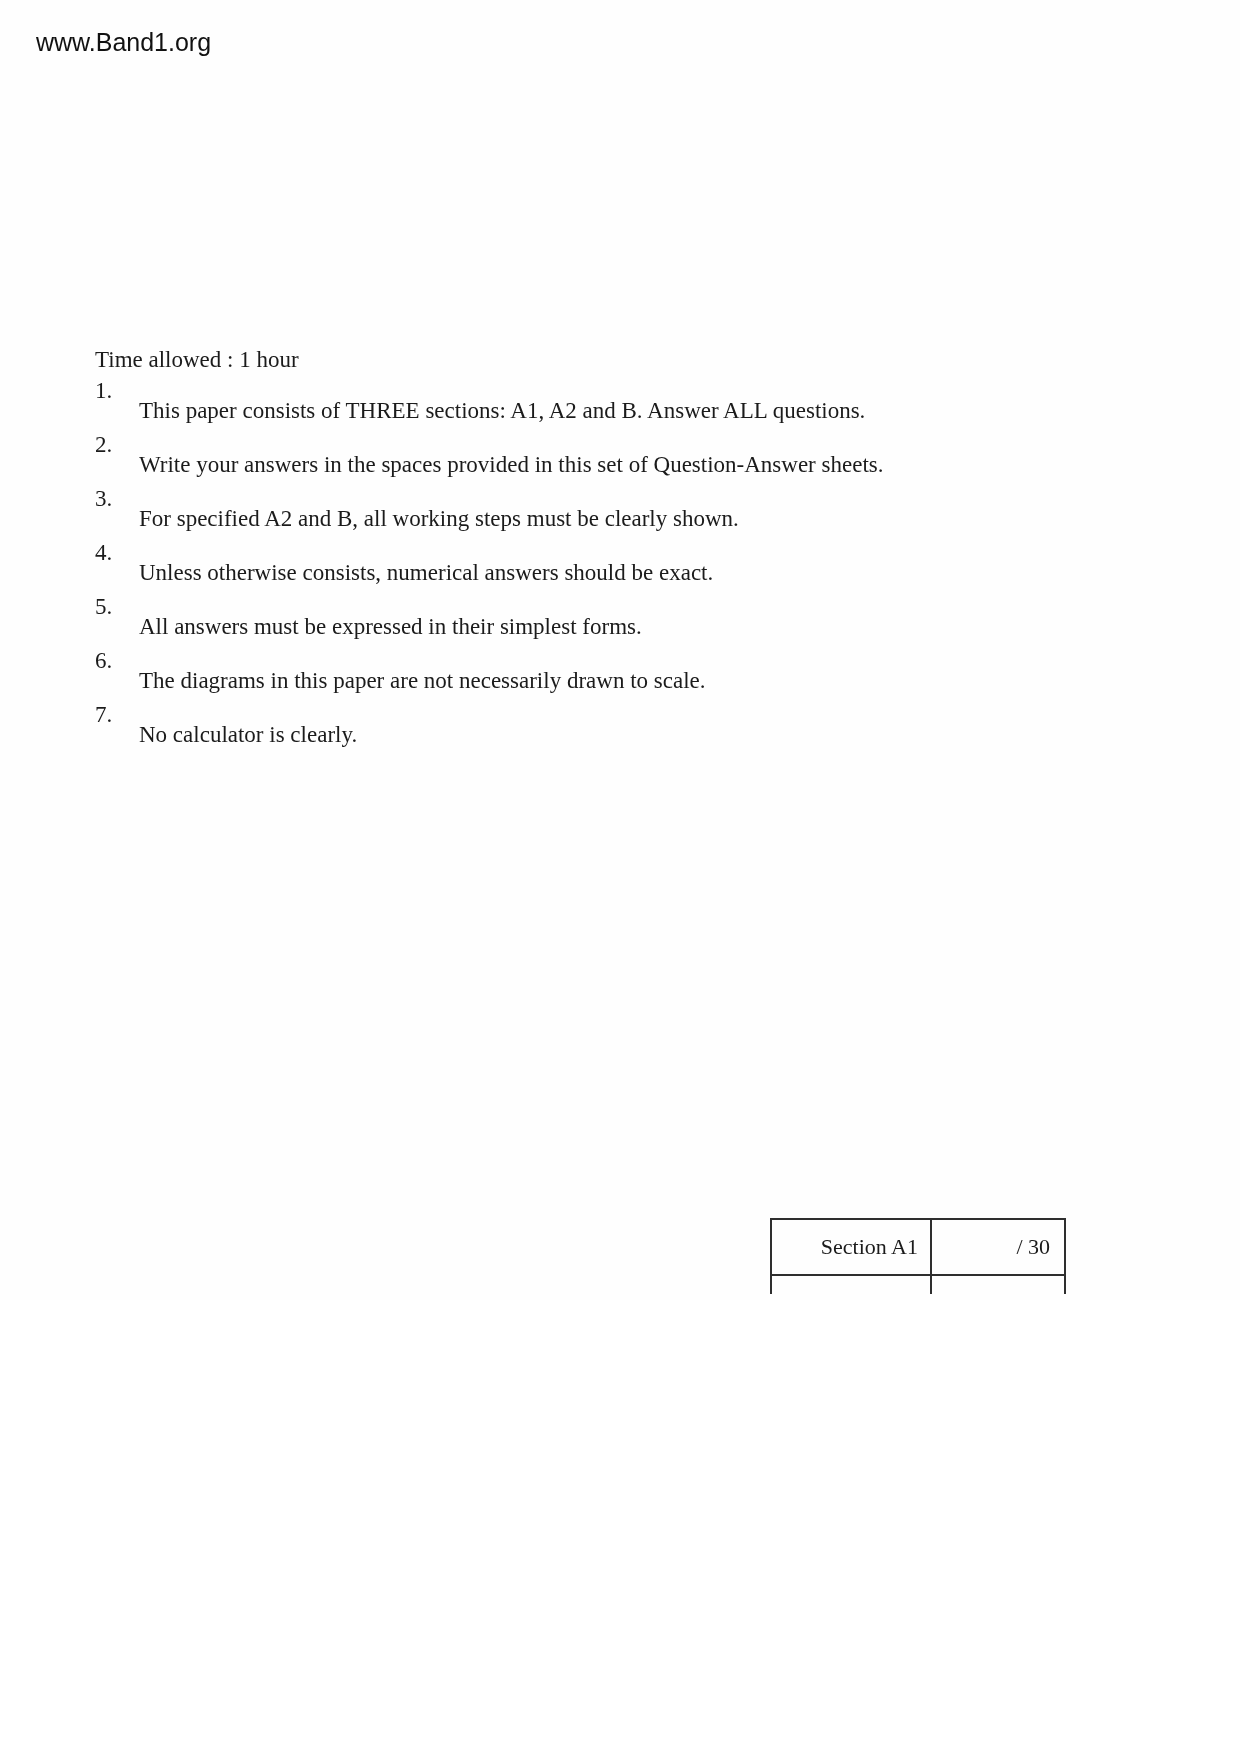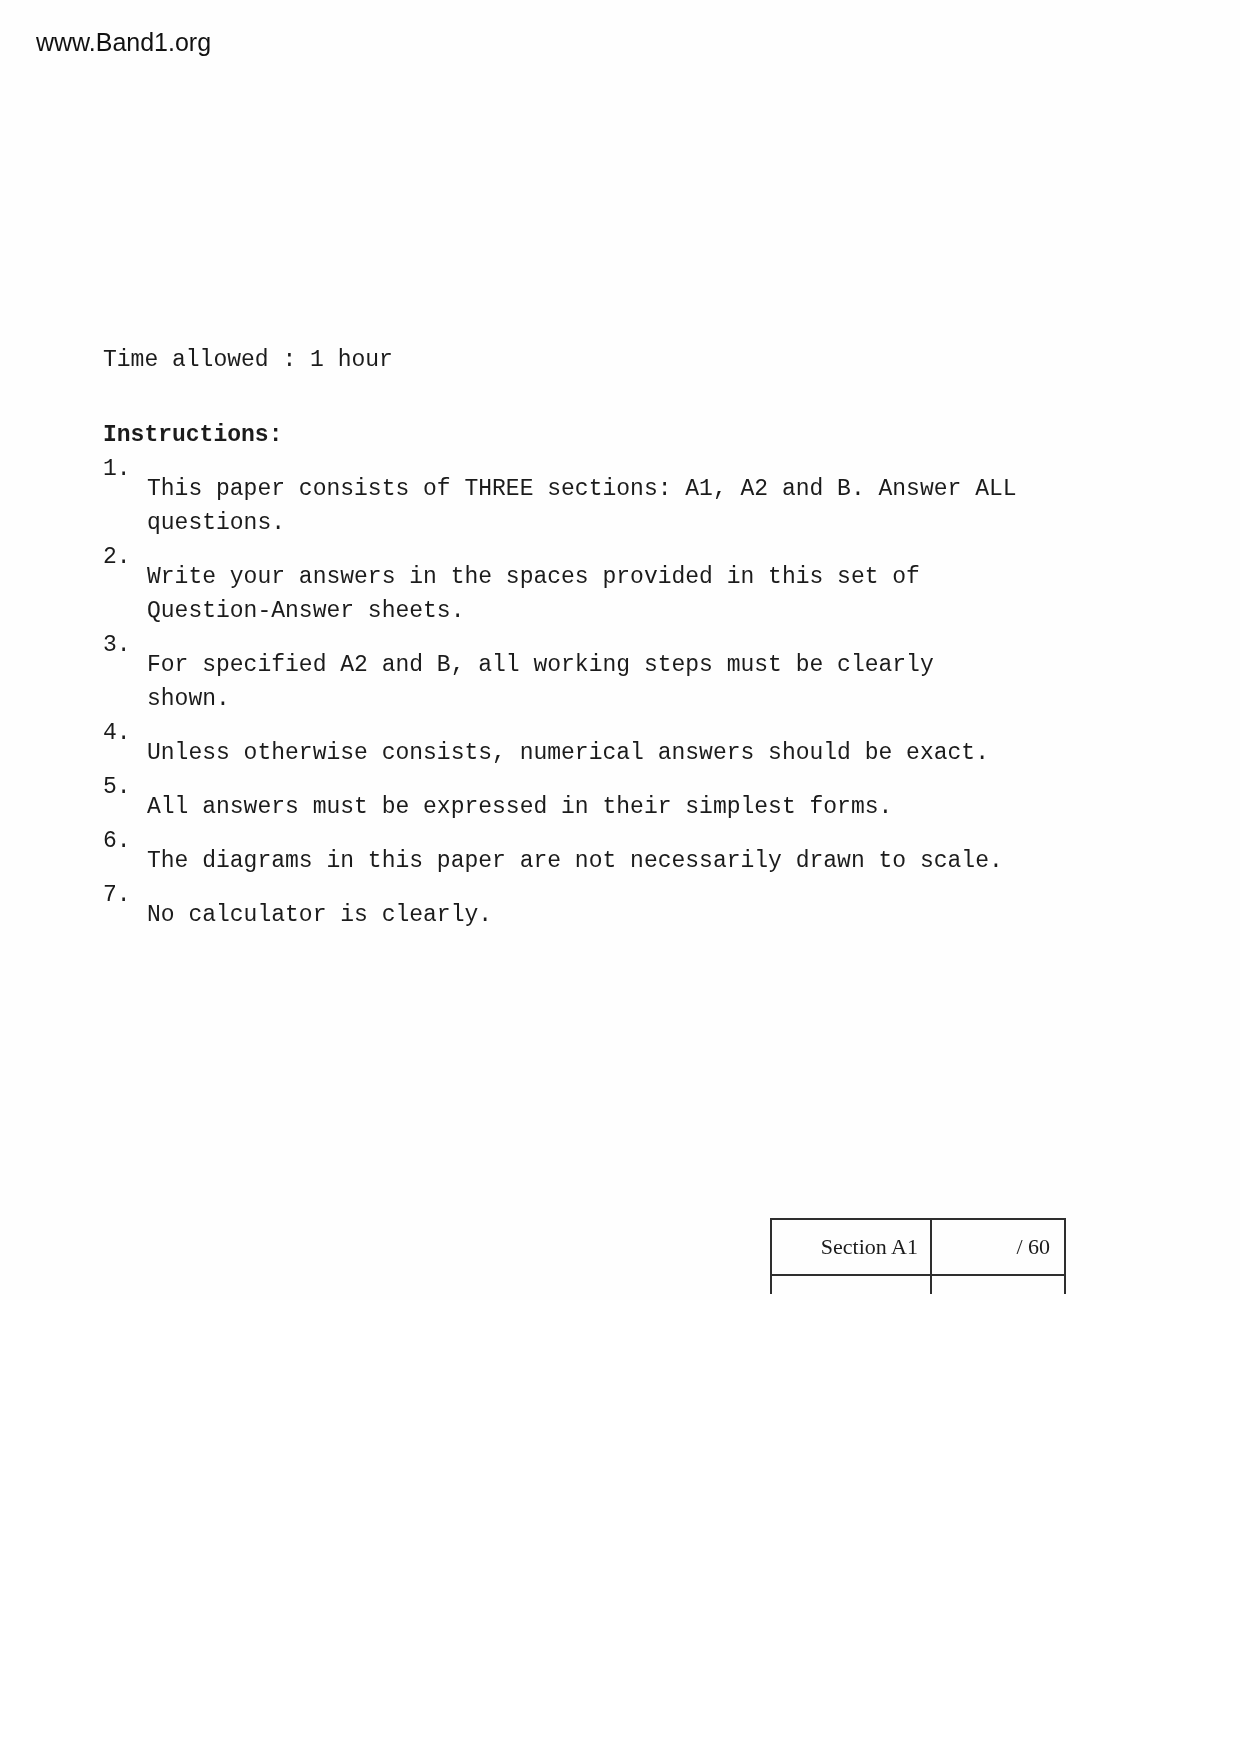--- a/index.html
+++ b/index.html
@@ -19,26 +19,25 @@
   .watermark {
     position: absolute;
     left: 36px;
     top: 28px;
     font-family: "Liberation Sans", sans-serif;
     font-size: 25px;
     color: #111111;
   }
   .doc-block {
     position: absolute;
-    left: 103px;
+    left: 95px;
     top: 346px;
     width: 920px;
     font-size: 23px;
     line-height: 28px;
-    font-family: Liberation Mono, monospace;
   }
   .time-allowed {
     margin: 0;
     line-height: 28px;
   }
   .instructions-heading {
     margin: 44px 0 0 0;
     font-weight: bold;
     line-height: 34px;
     font-size: 23px;
@@ -101,21 +100,20 @@
 <body>
 
 <div class="page">
 
   <div class="watermark">www.Band1.org</div>
 
   <div class="doc-block">
 
     <p class="time-allowed">Time allowed : 1 hour</p>
 
-    <p class="instructions-heading">Instructions:</p>
 
     <ol class="instructions-list">
       <li class="instruction-item">
         <span class="instruction-num">1.</span>
         <span class="instruction-text">This paper consists of THREE sections: A1, A2 and B. Answer ALL questions.</span>
       </li>
       <li class="instruction-item">
         <span class="instruction-num">2.</span>
         <span class="instruction-text">Write your answers in the spaces provided in this set of Question-Answer sheets.</span>
       </li>
@@ -139,21 +137,21 @@
         <span class="instruction-num">7.</span>
         <span class="instruction-text">No calculator is clearly.</span>
       </li>
     </ol>
 
   </div>
 
   <div class="score-table">
     <div class="score-row">
       <div class="score-cell label">Section A1</div>
-      <div class="score-cell score">/ 60</div>
+      <div class="score-cell score">/ 30</div>
     </div>
     <div class="score-row partial">
       <div class="score-cell label"></div>
       <div class="score-cell score"></div>
     </div>
   </div>
 
 </div>
 
 </body></html>

